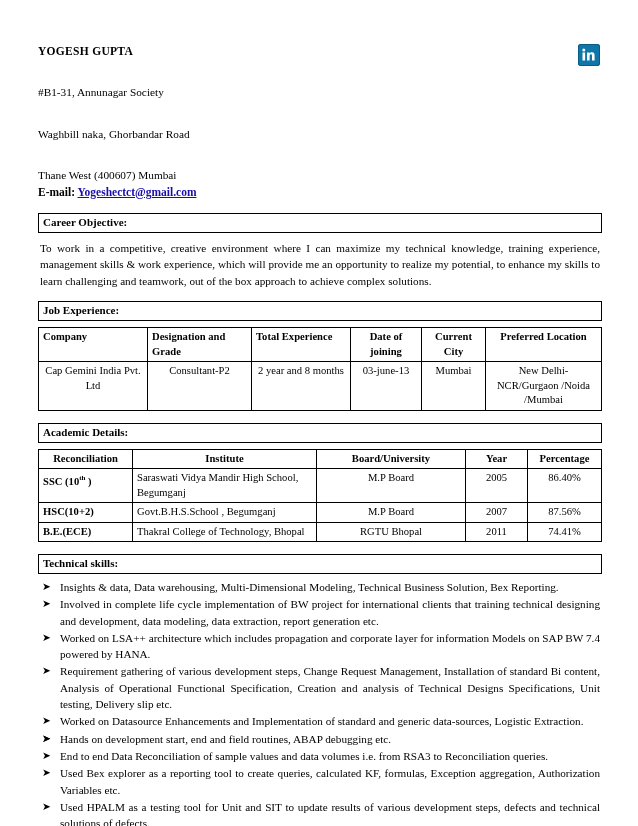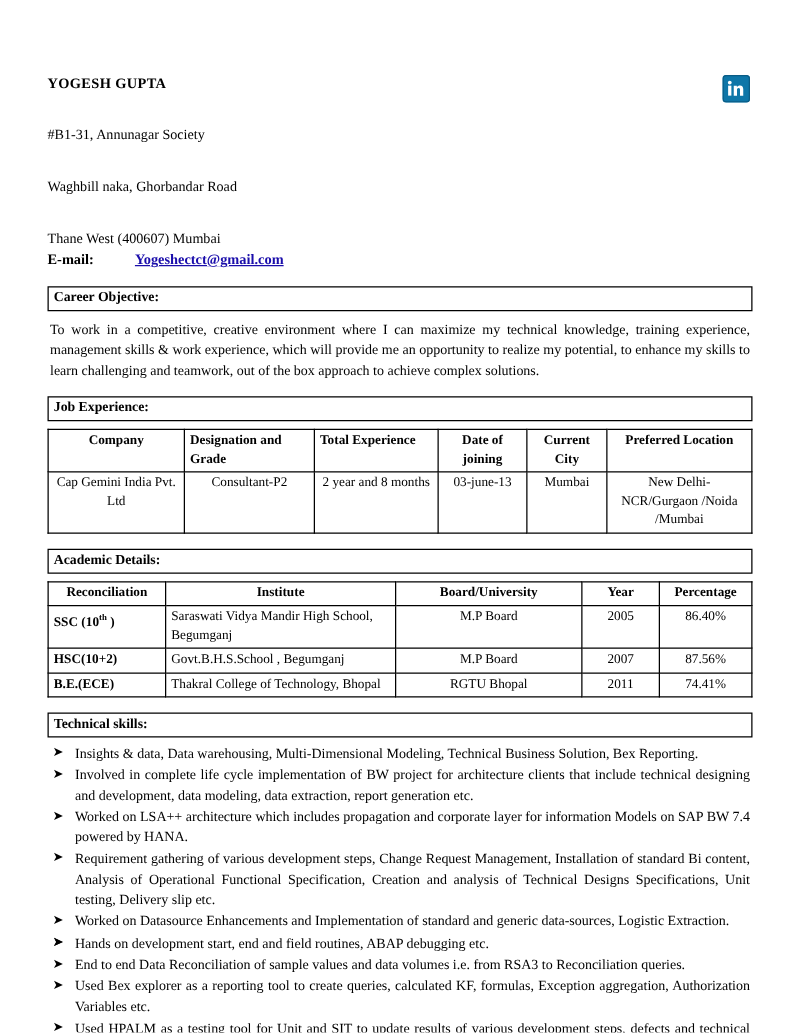--- a/index.html
+++ b/index.html
@@ -13,21 +13,21 @@
     font-family: "Liberation Serif", serif;
     color: #000000;
     position: relative;
     overflow: hidden;
   }
   .page {
     position: relative;
     width: 638px;
     height: 826px;
     box-sizing: border-box;
-    padding: 60px 36px 10px 38px;
+    padding: 44px 36px 10px 38px;
   }
   
   .header {
     position: relative;
   }
   .name {
     font-weight: bold;
     font-size: 11.5px;
     letter-spacing: 0.3px;
     line-height: 15px;
@@ -44,21 +44,20 @@
   }
   .email-line {
     font-size: 11.5px;
     font-weight: bold;
     line-height: 17px;
   }
   .email-link {
     color: #1a0dab;
     text-decoration: underline;
     font-weight: bold;
-    margin-left: 30px;
   }
   .linkedin-badge {
     position: absolute;
     right: 2px;
     top: 0px;
     width: 22px;
     height: 22px;
     background: #0e76a8;
     border-radius: 3px;
     display: flex;
@@ -98,21 +97,21 @@
   table.grid th, table.grid td {
     border: 1px solid #000;
     padding: 2px 4px;
     vertical-align: top;
     line-height: 14.5px;
   }
   table.grid th {
     font-weight: bold;
     text-align: center;
   }
-  .jobtable th:nth-child(1) { width: 100px; text-align: center; margin-top: 36px; }
+  .jobtable th:nth-child(1) { width: 100px; text-align: left; margin-top: 36px; }
   .jobtable th:nth-child(2) { width: 95px; text-align: left;}
   .jobtable th:nth-child(3) { width: 90px; text-align: left;}
   .jobtable th:nth-child(4) { width: 62px; }
   .jobtable th:nth-child(5) { width: 55px; }
   .jobtable td { text-align: left; }
   .jobtable td.c { text-align: center; }
 
   .acadtable th:nth-child(1) { width: 85px; }
   .acadtable th:nth-child(2) { width: 175px; }
   .acadtable th:nth-child(3) { width: 140px; }
@@ -226,21 +225,21 @@
         <td>RGTU Bhopal</td>
         <td>2011</td>
         <td>74.41%</td>
       </tr>
     </tbody>
   </table>
 
   <div class="section-bar">Technical skills:</div>
   <ul class="arrows">
     <li><span class="marker">➤</span><span>Insights &amp; data, Data warehousing, Multi-Dimensional  Modeling, Technical Business Solution, Bex Reporting.</span></li>
-    <li><span class="marker">➤</span><span>Involved  in complete life  cycle implementation  of BW project for architecture  clients  that include  technical designing  and development, data modeling,  data extraction, report generation etc.</span></li>
+    <li><span class="marker">➤</span><span>Involved  in complete life  cycle implementation  of BW project for international  clients  that training  technical designing  and development, data modeling,  data extraction, report generation etc.</span></li>
     <li><span class="marker">➤</span><span>Worked on LSA++ architecture which includes  propagation  and corporate layer for information  Models on SAP BW 7.4 powered by HANA.</span></li>
     <li><span class="marker">➤</span><span>Requirement gathering  of various development  steps, Change Request Management, Installation  of standard Bi content,  Analysis  of Operational  Functional  Specification,  Creation and analysis  of Technical  Designs  Specifications, Unit testing, Delivery  slip etc.</span></li>
     <li><span class="marker">➤</span><span>Worked on Datasource Enhancements and Implementation  of standard and generic  data-sources, Logistic  Extraction.</span></li>
     <li><span class="marker">➤</span></li>
     <li><span class="marker">➤</span><span>Hands on development start, end and field  routines,  ABAP debugging  etc.</span></li>
     <li><span class="marker">➤</span><span>End to end Data Reconciliation  of sample  values and data volumes  i.e. from RSA3 to Reconciliation  queries.</span></li>
     <li><span class="marker">➤</span><span>Used Bex explorer  as a reporting  tool to create queries, calculated  KF, formulas,  Exception  aggregation, Authorization  Variables  etc.</span></li>
     <li><span class="marker">➤</span><span>Used HPALM as a testing  tool for Unit and SIT to update results  of various development  steps, defects  and technical solutions  of defects.</span></li>
   </ul>
 

